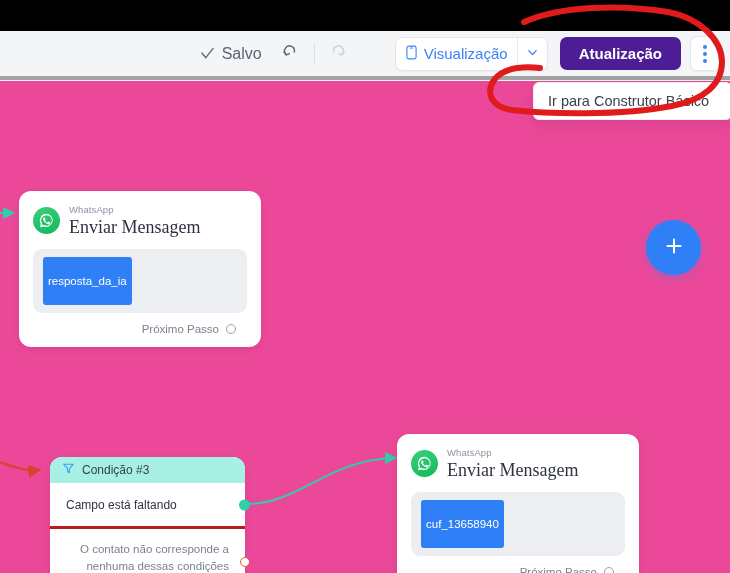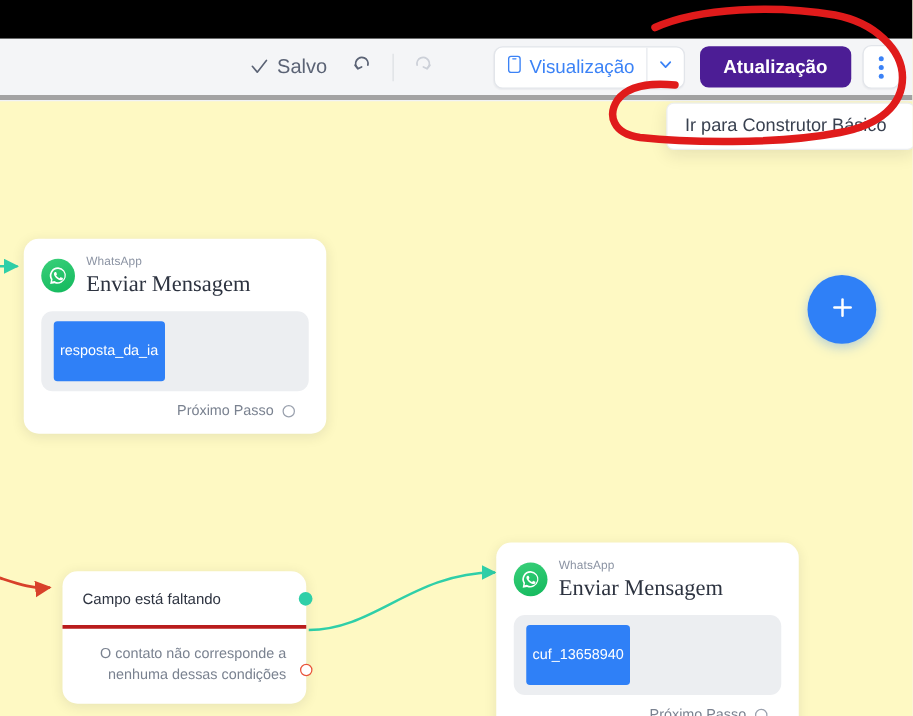--- a/index.html
+++ b/index.html
@@ -165,21 +165,21 @@
     white-space: nowrap;
     cursor: pointer;
   }
 
   
   .canvas {
     position: absolute;
     top: 81px; left: 0;
     width: 730px;
     height: 492px;
-    background: #fef9c3;
+    background: #ec4899;
     overflow: hidden;
   }
   .edges {
     position: absolute;
     top: 0; left: 0;
     width: 730px;
     height: 492px;
     pointer-events: none;
   }
 
@@ -448,20 +448,28 @@
       <div class="wa-msgbox">
         <span class="var-chip">resposta_da_ia</span>
       </div>
       <div class="wa-foot">
         <span>Próximo Passo</span>
         <span class="port-hollow"></span>
       </div>
     </div>
 
     <div class="node node-cond" style="left:50px; top:376px;">
+      <div class="cond-head">
+        <span>
+          <svg width="13" height="13" viewBox="0 0 14 14">
+            <path d="M1.8 2.4 L12.2 2.4 L8 7.1 L8 11.6 L6 10.3 L6 7.1 Z" fill="none" stroke="#3b9ef7" stroke-width="1.2" stroke-linejoin="round"></path>
+          </svg>
+        </span>
+        <span class="cond-title">Condição #3</span>
+      </div>
       <div class="cond-row">
         <span>Campo está faltando</span>
         <span class="port-teal"></span>
       </div>
       <div class="cond-row-last">
         <span>O contato não corresponde a nenhuma dessas condições</span>
         <span class="port-orange"></span>
       </div>
     </div>
 

